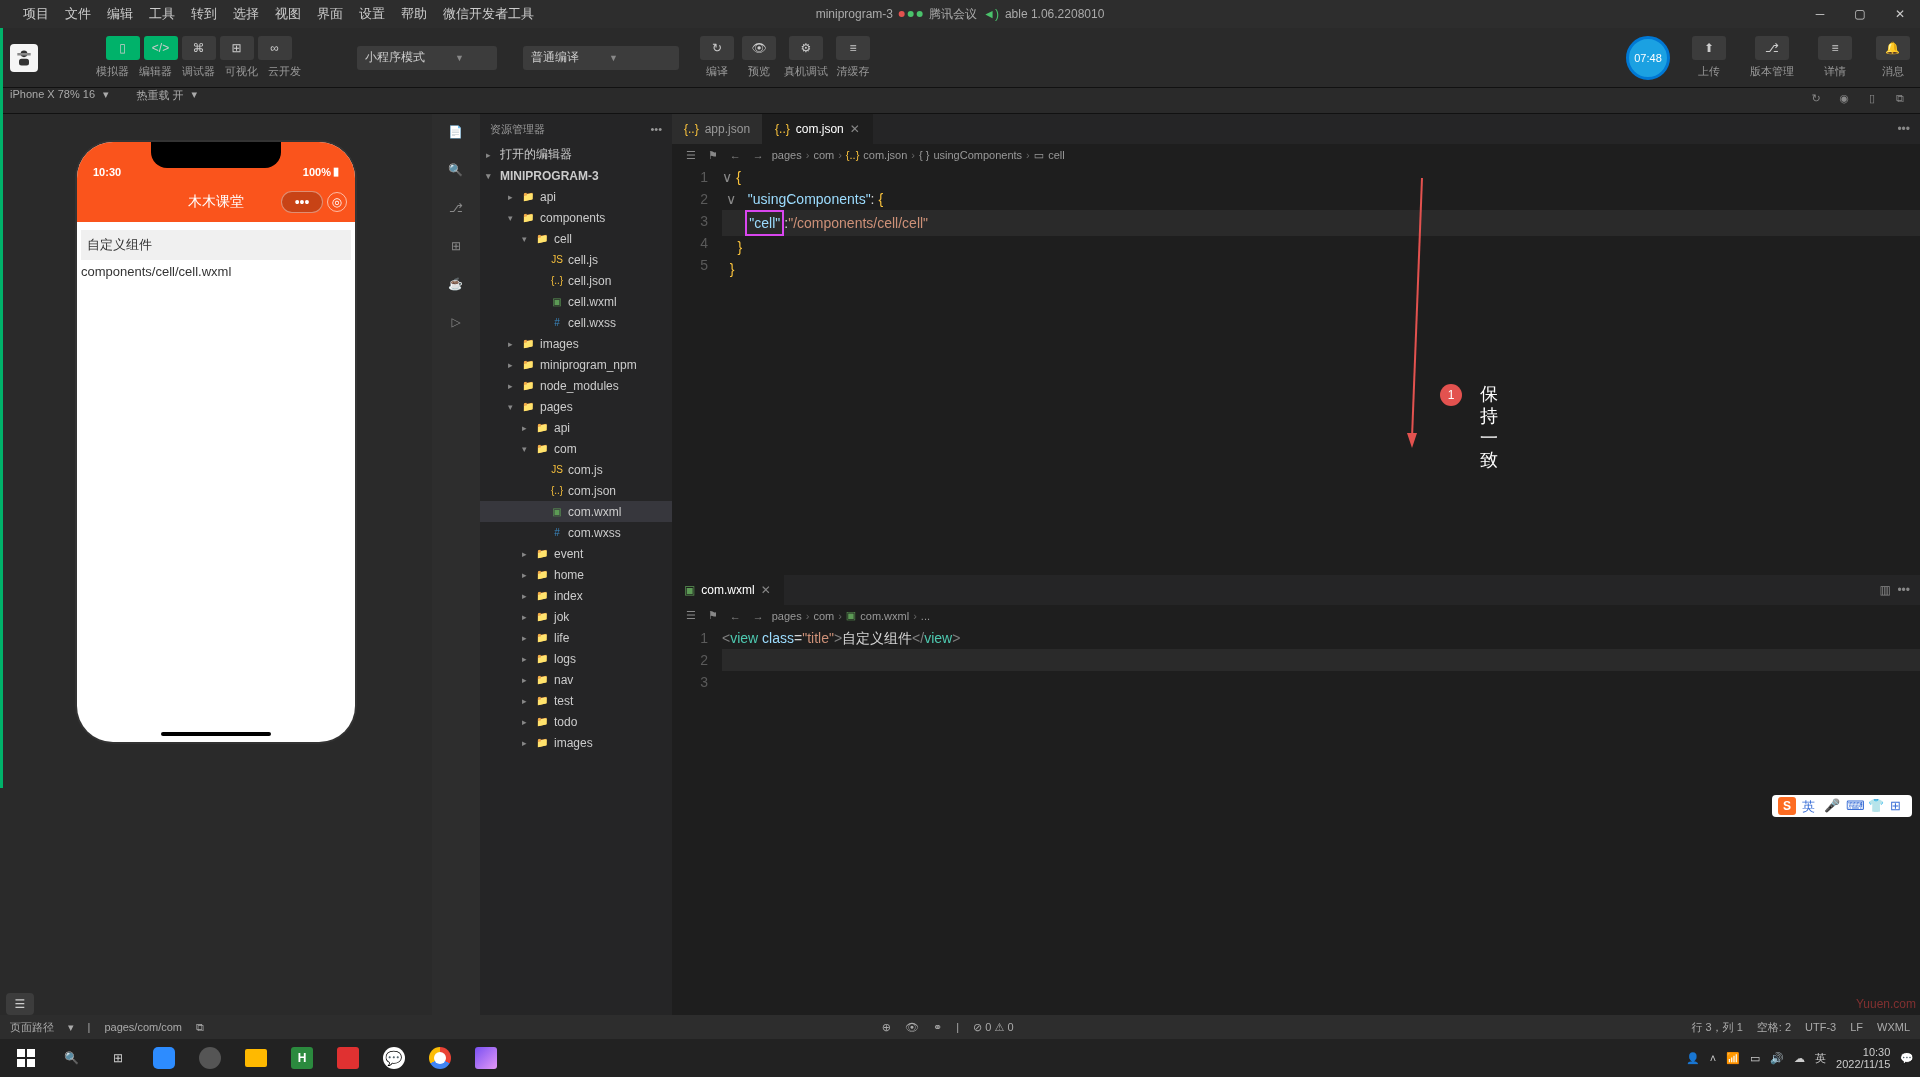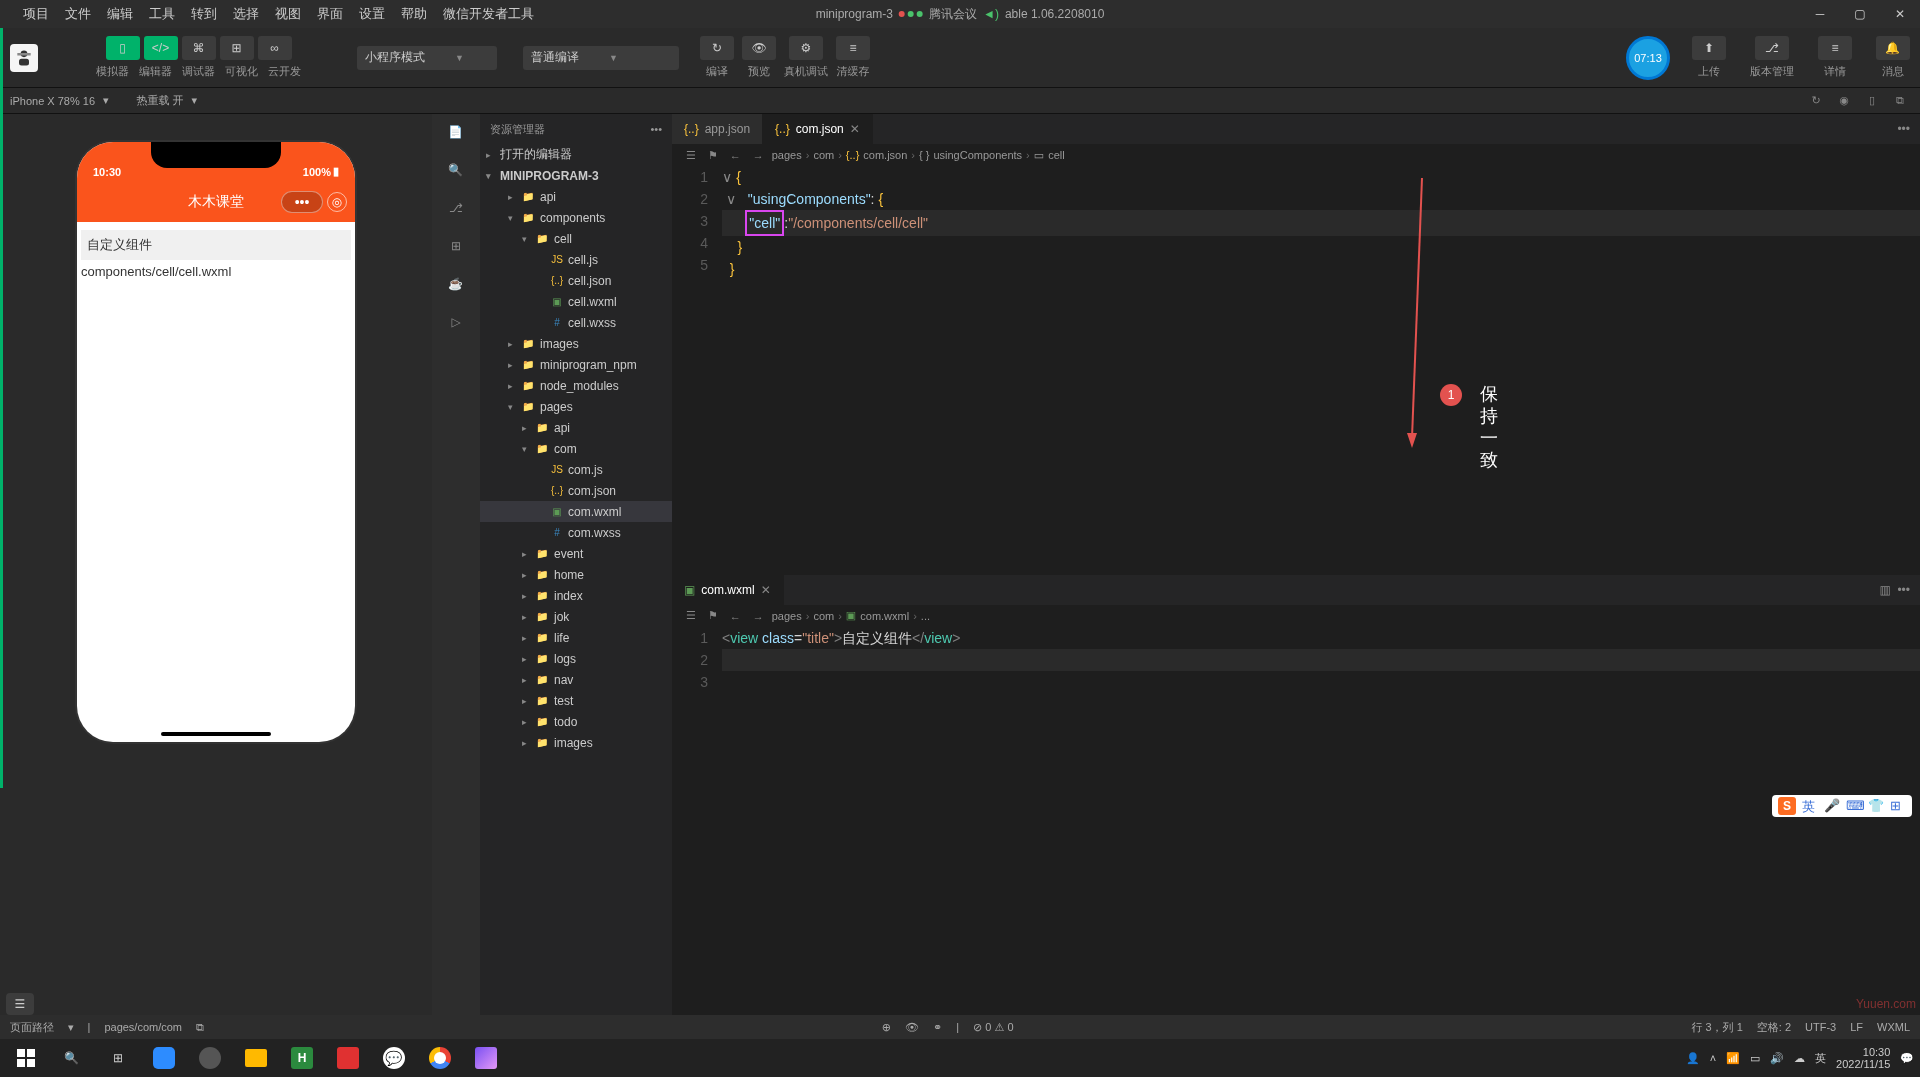--- a/index.html
+++ b/index.html
@@ -20,21 +20,21 @@
 .tool-group .btns{display:flex;gap:4px}
 .tool-btn{width:34px;height:24px;background:#3c3c3c;border-radius:3px;display:flex;align-items:center;justify-content:center;cursor:pointer;color:#ccc}
 .tool-btn.green{background:#00b26a}
 .tool-btn.green2{background:#00b26a}
 .tool-label{font-size:11px;color:#999}
 .tool-labels{display:flex;gap:10px;font-size:11px;color:#999}
 .dropdown{height:24px;background:#3c3c3c;border-radius:3px;display:flex;align-items:center;padding:0 8px;font-size:12px;color:#ccc;cursor:pointer;gap:30px}
 .dropdown .arrow{font-size:9px;color:#888}
 .toolbar-right{position:absolute;right:10px;display:flex;gap:24px;align-items:center}
 .circle-badge{width:44px;height:44px;border-radius:50%;background:#1ba1e2;border:3px solid #0078d4;display:flex;align-items:center;justify-content:center;font-size:11px;color:#fff;position:absolute;right:250px;top:8px}
-.sub-toolbar{height:26px;background:#2a2a2a;display:flex;align-items:center;padding:0 10px;font-size:11px;color:#aaa;border-bottom:1px solid #111;gap:8px}
+.sub-toolbar{height:26px;background:#2a2a2a;display:flex;align-items:flex-start;padding:0 10px;font-size:11px;color:#aaa;border-bottom:1px solid #111;gap:8px}
 .sub-toolbar .spacer{flex:1}
 .sub-toolbar .icon{width:20px;height:20px;display:flex;align-items:center;justify-content:center;cursor:pointer;color:#888}
 .main{display:flex;height:calc(1077px - 28px - 60px - 26px - 24px - 38px)}
 .simulator{width:432px;background:#2a2a2a;display:flex;justify-content:center;padding-top:28px;position:relative}
 .phone{width:278px;height:600px;background:#fff;border-radius:36px;position:relative;overflow:hidden;box-shadow:0 0 0 2px #333}
 .phone .notch{position:absolute;top:0;left:50%;transform:translateX(-50%);width:130px;height:26px;background:#000;border-radius:0 0 16px 16px;z-index:10}
 .phone .statusbar{height:40px;background:#fa541c;display:flex;justify-content:space-between;align-items:flex-end;padding:0 16px 4px;color:#fff;font-size:11px;font-weight:600}
 .phone .statusbar .right{display:flex;align-items:center;gap:2px}
 .phone .header{height:40px;background:#fa541c;display:flex;align-items:center;justify-content:center;color:#fff;font-size:14px;position:relative}
 .phone .header .capsule{position:absolute;right:8px;display:flex;align-items:center;gap:4px}
@@ -176,21 +176,21 @@
       </div>
     <div class="tool-group2">
         <div class="tool-btn">⚙</div>
         <span class="tool-label">真机调试</span>
       </div>
     <div class="tool-group2">
         <div class="tool-btn">≡</div>
         <span class="tool-label">清缓存</span>
       </div>
   </div>
-  <div class="circle-badge">07:13</div>
+  <div class="circle-badge">07:48</div>
   <div class="toolbar-right">
     <div class="tool-group2">
         <div class="tool-btn">⬆</div>
         <span class="tool-label">上传</span>
       </div>
     <div class="tool-group2">
         <div class="tool-btn">⎇</div>
         <span class="tool-label">版本管理</span>
       </div>
     <div class="tool-group2">

